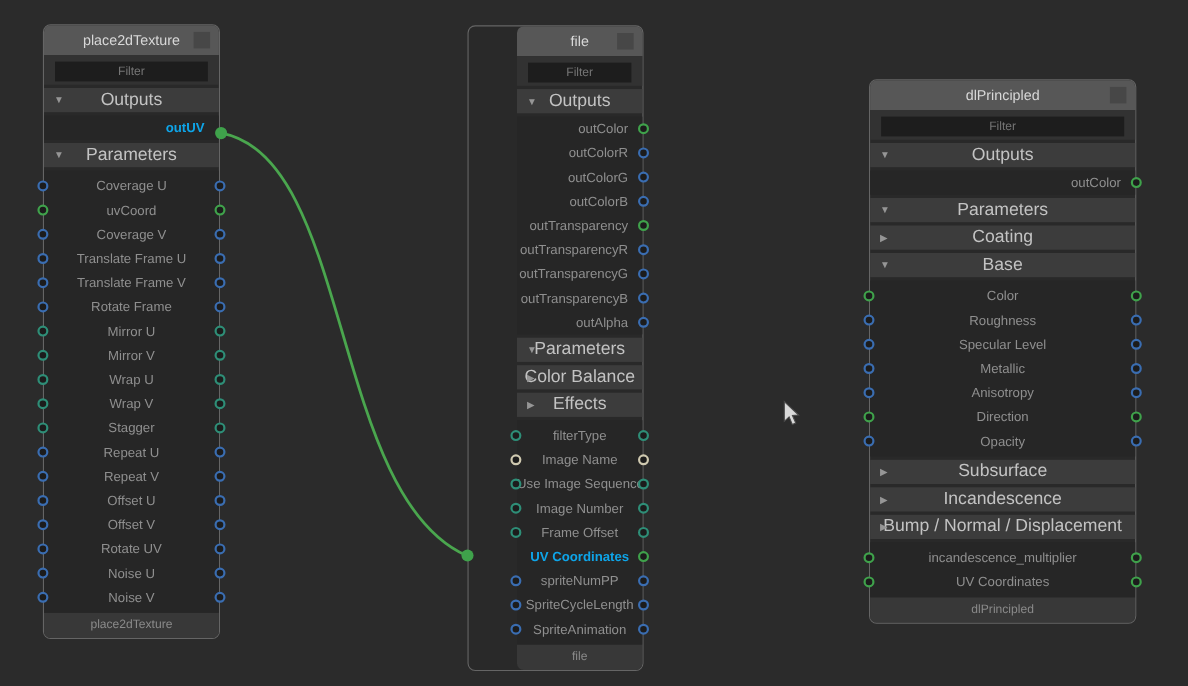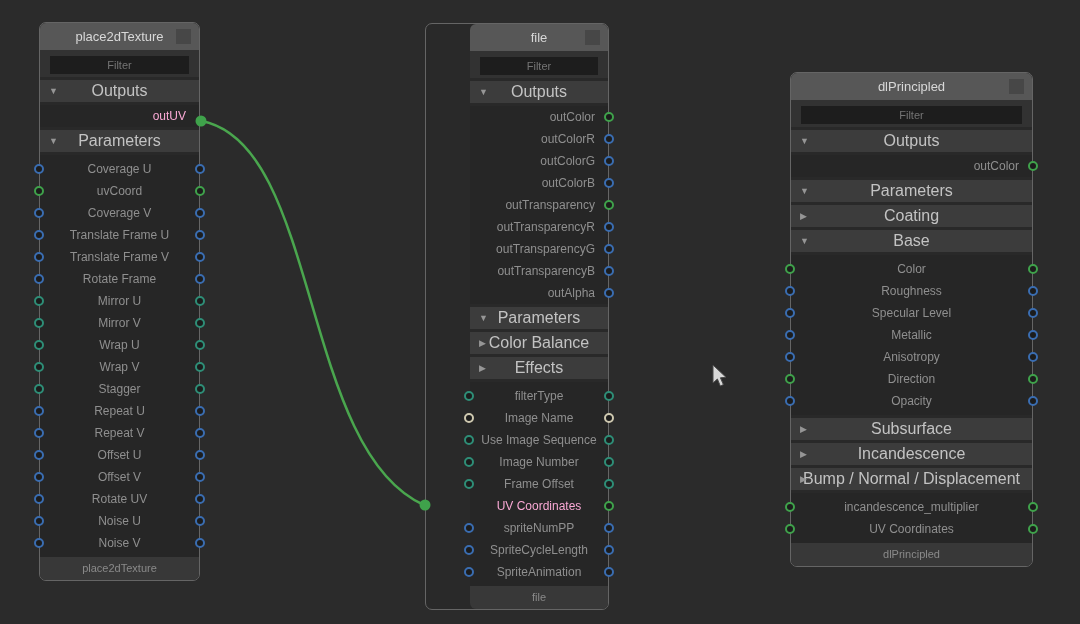--- a/index.html
+++ b/index.html
@@ -49,21 +49,21 @@
   .tri.down::before{content:"▼";}
   .tri.right::before{content:"▶";}
   .block{background:#262626;margin-top:3px;position:relative;}
   .block.pad{padding:3px 0;}
   .row{
     height:22px;line-height:22px;position:relative;
     font-size:12px;color:#8f8f8f;text-align:center;
     white-space:nowrap;
   }
   .row.out{text-align:right;padding-right:13px;}
-  .row .hl, .row.hl{color:#f9a8d4;}
+  .row .hl, .row.hl{color:#0ea5e9;font-weight:bold;}
   .ftr{
     height:23px;line-height:23px;text-align:center;
     background:#383838;color:#8a8a8a;font-size:11px;
     border-radius:0 0 6px 6px;
   }
   .port{
     position:absolute;top:50%;transform:translateY(-50%);
     width:6px;height:6px;border-radius:50%;
     border:2.5px solid #888;background:#1c1c1c;
     z-index:3;
@@ -117,21 +117,21 @@
     <div class="row"><span class="port pl p-blue"></span><span>Repeat V</span><span class="port pr p-blue"></span></div>
     <div class="row"><span class="port pl p-blue"></span><span>Offset U</span><span class="port pr p-blue"></span></div>
     <div class="row"><span class="port pl p-blue"></span><span>Offset V</span><span class="port pr p-blue"></span></div>
     <div class="row"><span class="port pl p-blue"></span><span>Rotate UV</span><span class="port pr p-blue"></span></div>
     <div class="row"><span class="port pl p-blue"></span><span>Noise U</span><span class="port pr p-blue"></span></div>
     <div class="row"><span class="port pl p-blue"></span><span>Noise V</span><span class="port pr p-blue"></span></div>
   </div>
   <div class="ftr">place2dTexture</div>
 </div>
 
-<div class="node" style="left:425px;top:23px;width:184px;padding-left:44px;">
+<div class="node" style="left:425px;top:23px;width:160px;padding-left:44px;">
   <div class="hdr">
     <span class="title">file</span>
     <span class="swatch"></span>
   </div>
   <div class="fwrap">
     <input class="filter" placeholder="Filter" style="">
   </div>
   <div class="sec">
     <span class="tri down"></span>
     <span>Outputs</span>

